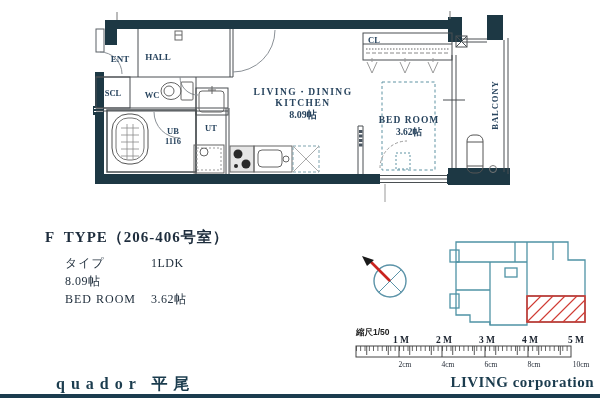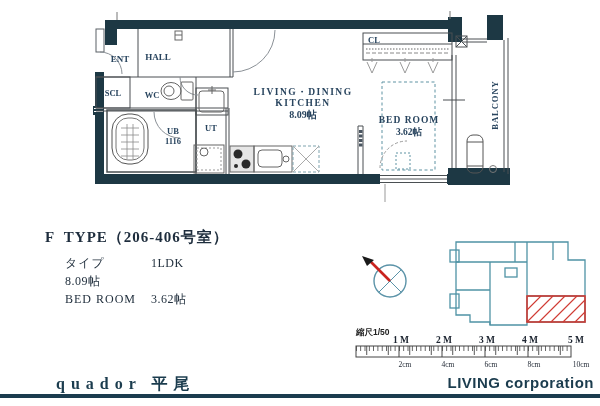--- a/index.html
+++ b/index.html
@@ -10,21 +10,21 @@
   .rule-label{fill:#1c2430;font-family:"Liberation Serif","DejaVu Serif",serif;}
   .info{position:absolute;left:20px;top:228px;color:#22303e;margin-left:25px;}
   .info-title{font-size:15px;font-weight:bold;letter-spacing:1px;white-space:pre;color:#1e2d3d;}
   .info-rows{margin:7px 0 0 20px;}
   .info-row{display:flex;font-size:12px;line-height:18px;}
   .info-row .lbl{width:86px;letter-spacing:1px;}
   .info-row:nth-child(2) .lbl{font-weight:bold;font-family:Liberation Sans, sans-serif;font-size:10px;}
   .info-row .val{letter-spacing:0.5px;}
   .brand{position:absolute;left:8px;top:374px;font-size:16px;font-weight:bold;
          letter-spacing:6px;color:#1b3c4e;white-space:pre;margin-left:48px;}
-  .company{position:absolute;right:6px;top:374px;font-family:Liberation Sans, sans-serif;
+  .company{position:absolute;right:6px;top:374px;font-family:Liberation Serif, serif;
            font-size:15px;font-weight:600;color:#1b3c4e;letter-spacing:0.5px;}
   .rule{position:absolute;left:0;top:394px;width:600px;height:4px;background:#1b3c4e;}
 </style>
 </head>
 <body>
 
 <div class="canvas">
 
 <svg width="600" height="406" viewBox="0 0 600 406">
 

